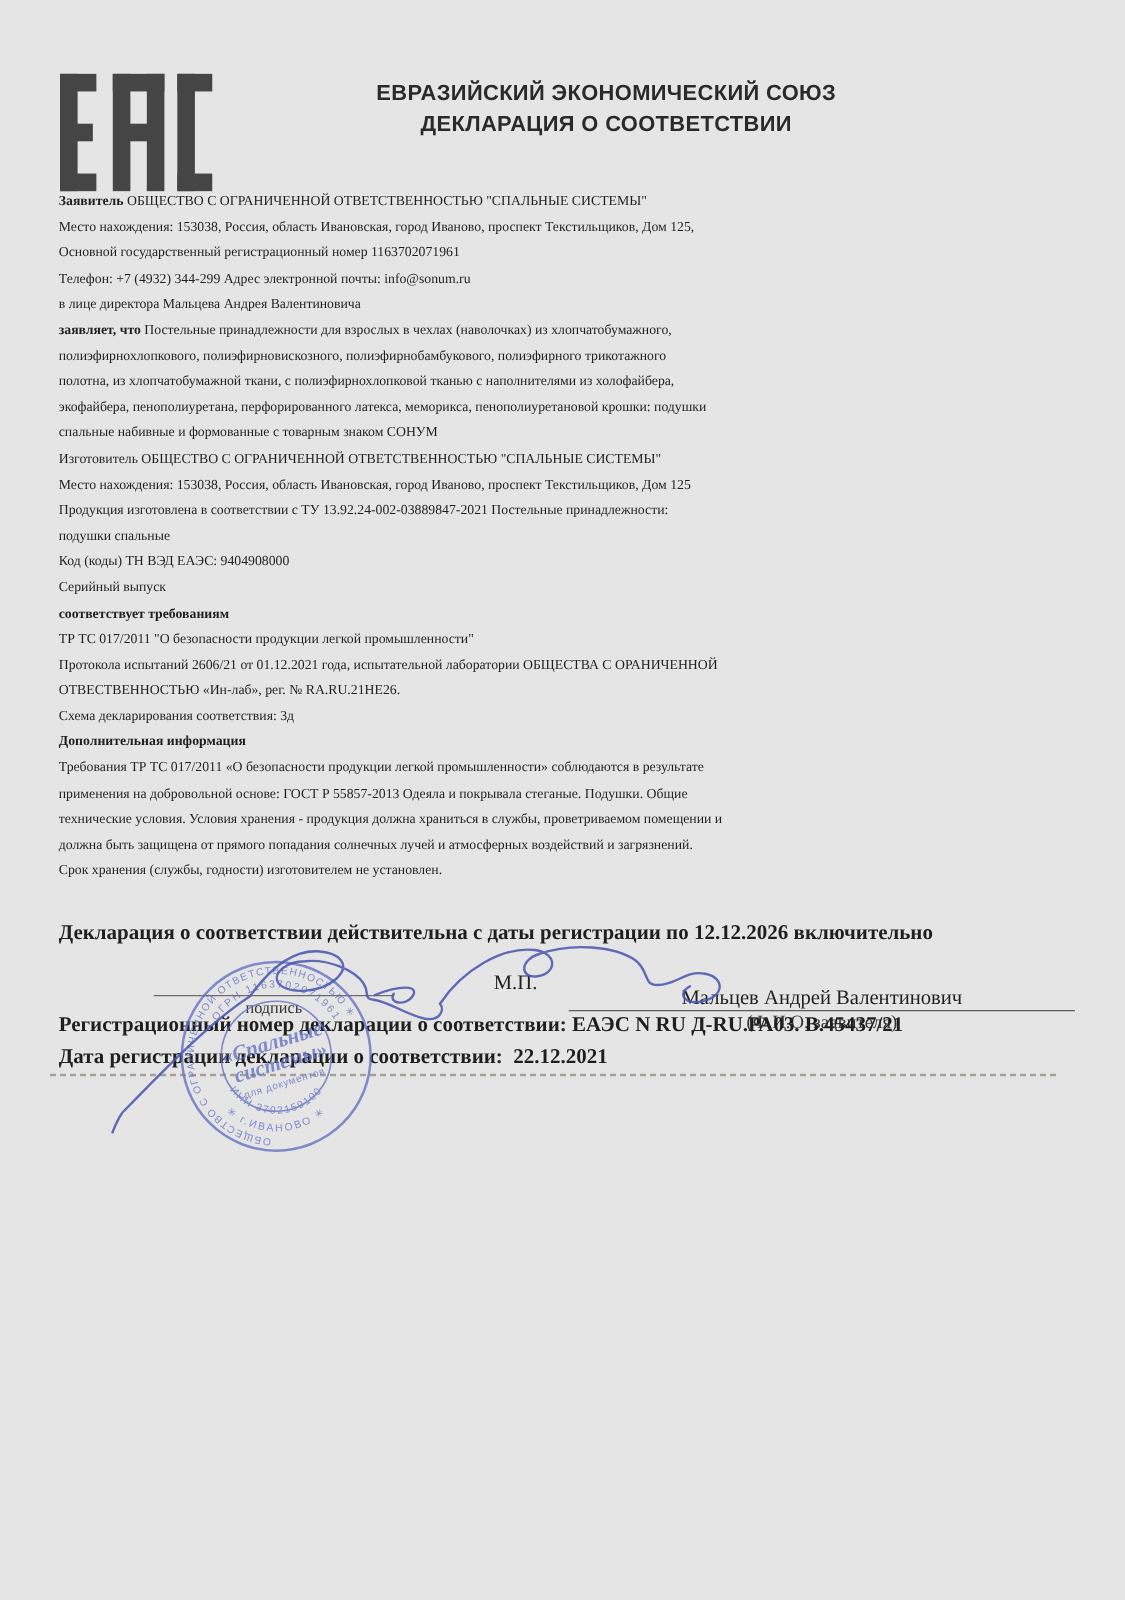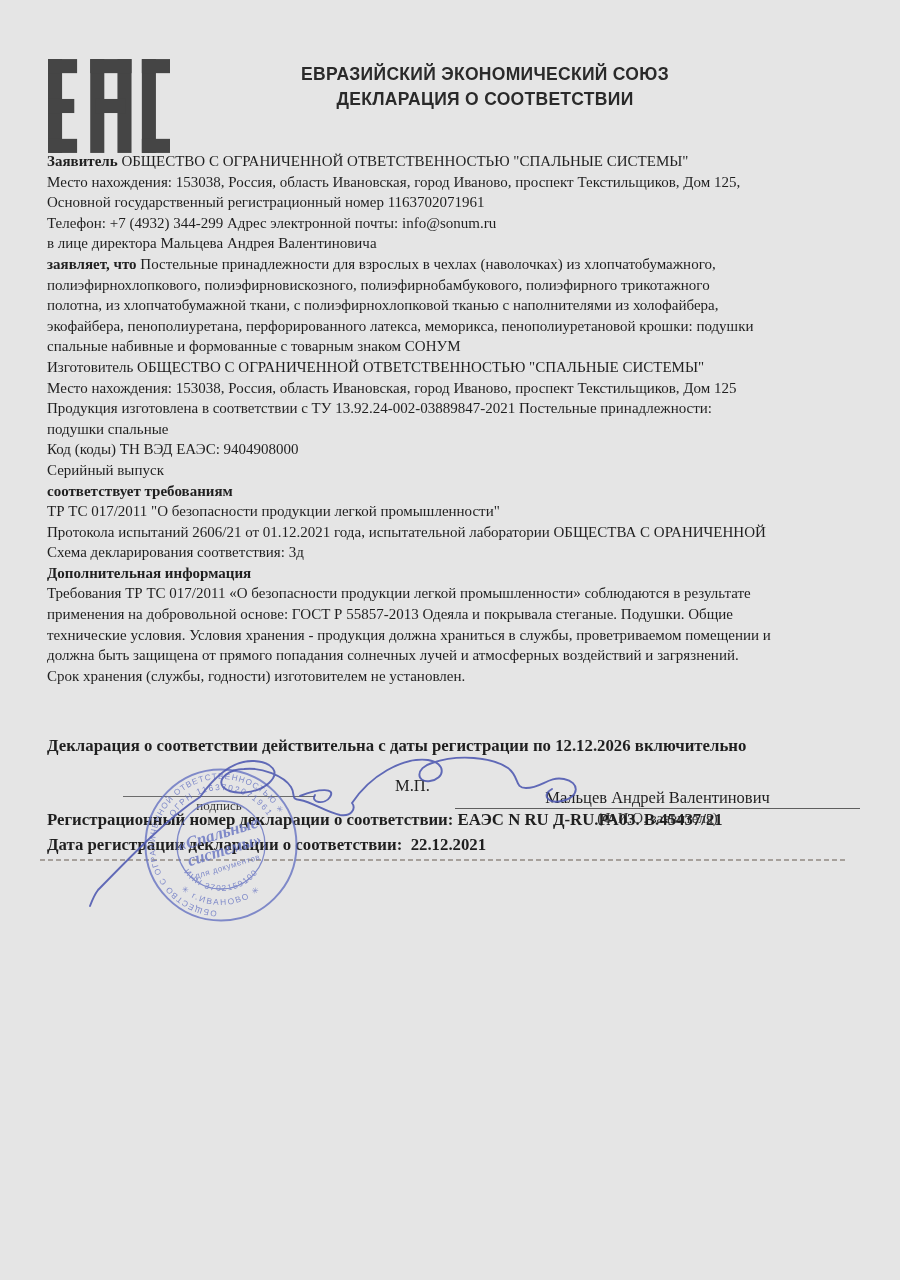--- a/index.html
+++ b/index.html
@@ -14,21 +14,21 @@
   .eac{position:absolute;left:48px;top:56px;width:122px;height:100px;}
   
   .header{
     position:absolute;left:170px;top:62px;width:630px;text-align:center;
     font-family:"Liberation Sans", sans-serif;font-weight:bold;
     font-size:17.5px;line-height:25px;color:#2a2a2a;letter-spacing:.3px;
   }
   
   .doc-body{
     position:absolute;left:47px;top:151px;width:816px;
-    font-size:15px;line-height:20.6px;
+    font-size:11px;line-height:20.6px;
   }
   .doc-line{white-space:nowrap;}
   .bold{font-weight:bold;}
   .validity{
     position:absolute;left:47px;top:736px;width:816px;
     font-size:16.8px;font-weight:bold;white-space:nowrap;
   }
   
   .mp{position:absolute;left:395px;top:776px;font-size:16.5px;text-align:right;}
   .sign-block{position:absolute;left:123px;top:779px;width:192px;text-align:center;}
@@ -96,20 +96,21 @@
       <div class="doc-line"><span>спальные набивные и формованные с товарным знаком СОНУМ</span></div>
       <div class="doc-line"><span>Изготовитель ОБЩЕСТВО С ОГРАНИЧЕННОЙ ОТВЕТСТВЕННОСТЬЮ "СПАЛЬНЫЕ СИСТЕМЫ"</span></div>
       <div class="doc-line"><span>Место нахождения: 153038, Россия, область Ивановская, город Иваново, проспект Текстильщиков, Дом 125</span></div>
       <div class="doc-line"><span>Продукция изготовлена в соответствии с ТУ 13.92.24-002-03889847-2021 Постельные принадлежности:</span></div>
       <div class="doc-line"><span>подушки спальные</span></div>
       <div class="doc-line"><span>Код (коды) ТН ВЭД ЕАЭС: 9404908000</span></div>
       <div class="doc-line"><span>Серийный выпуск</span></div>
       <div class="doc-line"><span class="bold">соответствует требованиям</span></div>
       <div class="doc-line"><span>ТР ТС 017/2011 "О безопасности продукции легкой промышленности"</span></div>
       <div class="doc-line"><span>Протокола испытаний 2606/21 от 01.12.2021 года, испытательной лаборатории ОБЩЕСТВА С ОРАНИЧЕННОЙ</span></div>
+      <div class="doc-line"><span>ОТВЕСТВЕННОСТЬЮ «Ин-лаб», рег. № RA.RU.21НЕ26.</span></div>
       <div class="doc-line"><span>Схема декларирования соответствия: 3д</span></div>
       <div class="doc-line"><span class="bold">Дополнительная информация</span></div>
       <div class="doc-line"><span>Требования ТР ТС 017/2011 «О безопасности продукции легкой промышленности» соблюдаются в результате</span></div>
       <div class="doc-line"><span>применения на добровольной основе: ГОСТ Р 55857-2013 Одеяла и покрывала стеганые. Подушки. Общие</span></div>
       <div class="doc-line"><span>технические условия. Условия хранения - продукция должна храниться в службы, проветриваемом помещении и</span></div>
       <div class="doc-line"><span>должна быть защищена от прямого попадания солнечных лучей и атмосферных воздействий и загрязнений.</span></div>
       <div class="doc-line"><span>Срок хранения (службы, годности) изготовителем не установлен.</span></div>
     </div>
 
   <div class="validity">Декларация о соответствии действительна с даты регистрации по 12.12.2026 включительно</div>

